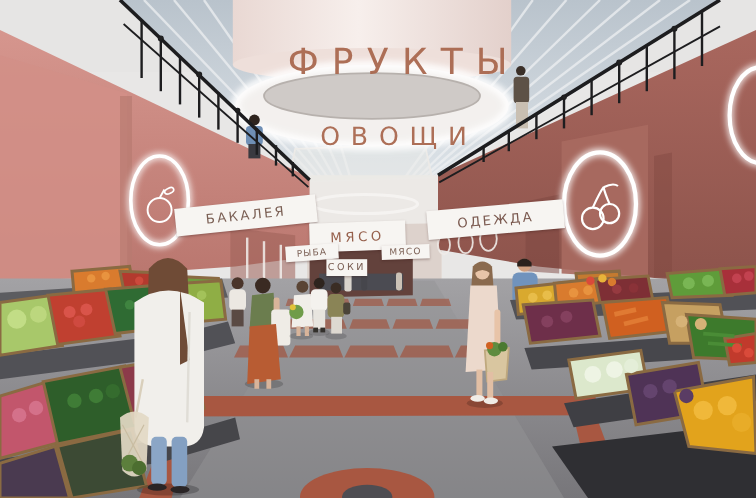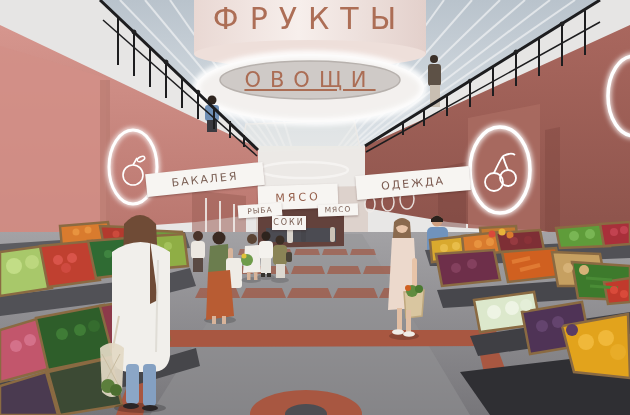--- a/index.html
+++ b/index.html
@@ -4,25 +4,25 @@
 <style>
   html,body{margin:0;padding:0;background:#222;}
   .scene{
     position:relative;width:630px;height:415px;overflow:hidden;
     background:#e8e7e6;font-family:"DejaVu Sans",sans-serif;
     -webkit-user-select:none;user-select:none;
   }
   .scene svg{position:absolute;left:0;top:0;}
   .overlay{position:absolute;left:0;top:0;width:630px;height:415px;pointer-events:none;}
   .copper-text{
-    position:absolute;text-align:center;color:rgba(169,103,78,.95);
-    font-weight:500;line-height:1;white-space:nowrap;
+    position:absolute;text-align:right;color:rgba(169,103,78,.95);
+    font-weight:500;line-height:1;white-space:nowrap;margin-top:34px;
   }
   .fruits{left:186px;top:4px;width:248px;font-size:30px;letter-spacing:11px;}
-  .veggies{left:222px;top:70px;width:176px;font-size:21px;letter-spacing:9px;text-decoration:underline;}
+  .veggies{left:222px;top:70px;width:176px;font-size:21px;letter-spacing:9px;}
   .sign-band{
     position:absolute;background:#f7f5f2;display:flex;align-items:center;justify-content:center;
     color:#7b6055;box-shadow:0 1px 2px rgba(60,30,25,.35);line-height:1;white-space:nowrap;
   }
   .grocery{left:146px;top:168px;width:118px;height:23px;font-size:11px;letter-spacing:2px;transform:rotate(-6deg);}
   .clothing{left:356px;top:171px;width:114px;height:24px;font-size:11px;letter-spacing:2px;transform:rotate(-5deg);color:#7b5a50;}
   .meat-far{left:258px;top:185px;width:80px;height:24px;font-size:11px;letter-spacing:3px;transform:rotate(-2deg);color:#96604c;}
   .fish{left:238px;top:204px;width:44px;height:13px;font-size:7.5px;letter-spacing:1px;transform:rotate(-4deg);}
   .juice{left:272px;top:216px;width:34px;height:14px;font-size:8px;letter-spacing:2px;}
   .meat-small{left:318px;top:204px;width:40px;height:12px;font-size:7.5px;letter-spacing:1px;transform:rotate(-2deg);}

